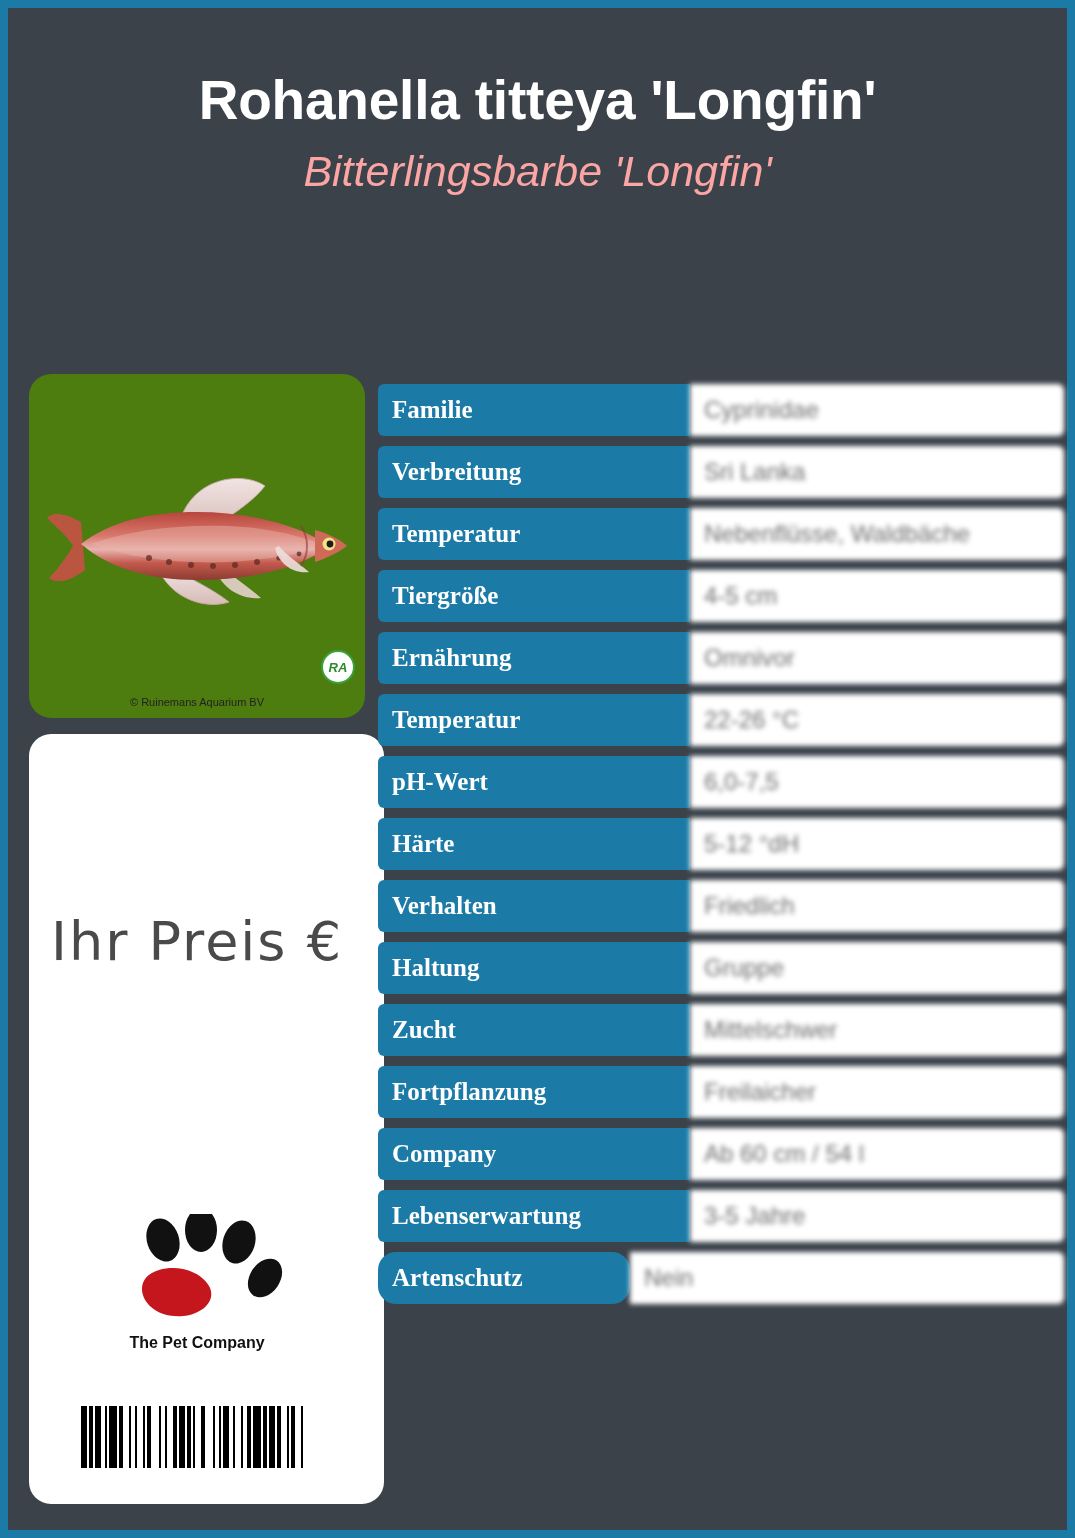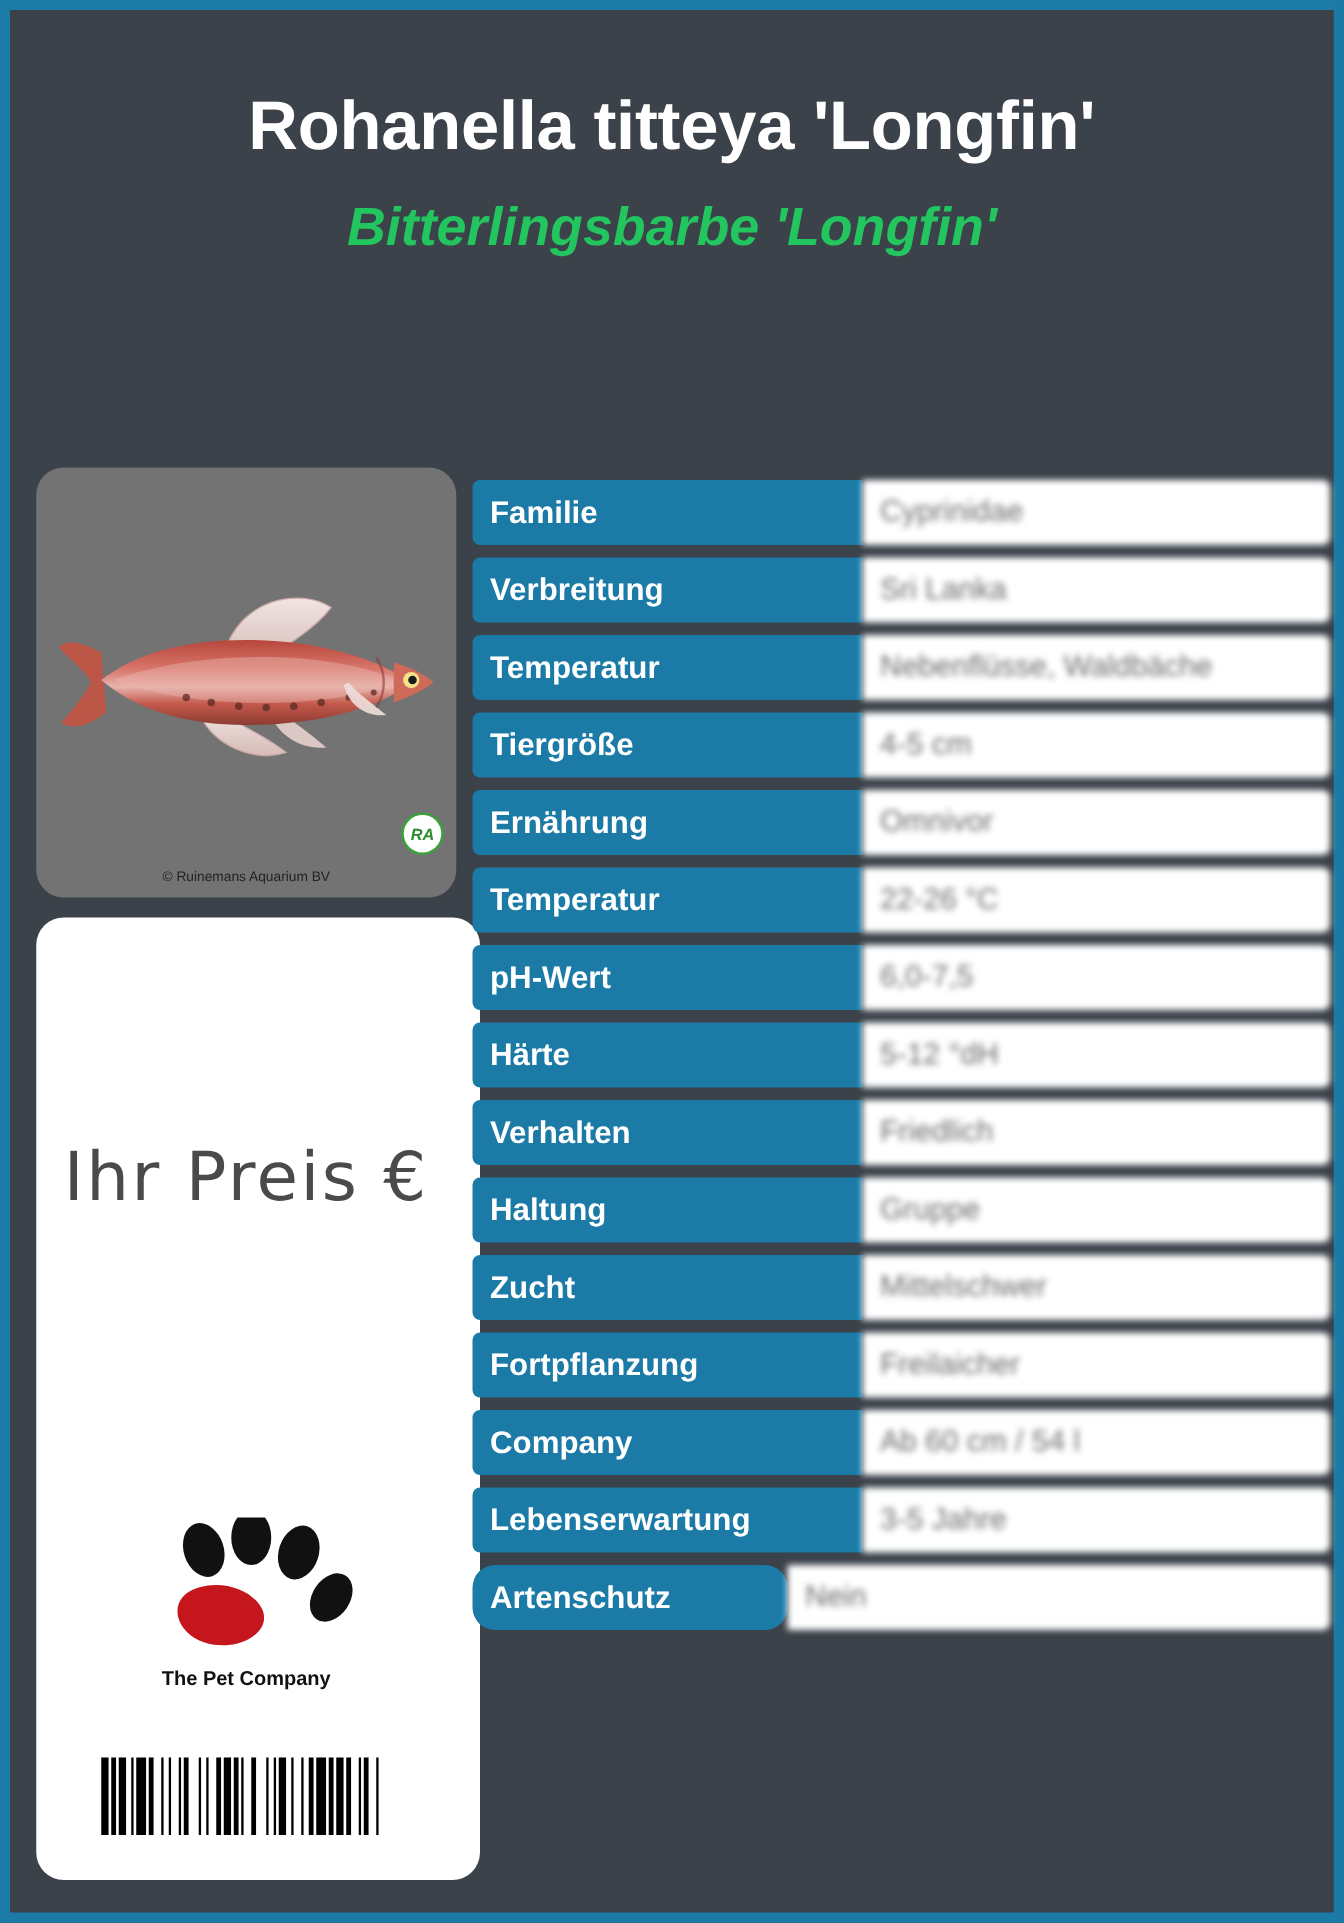--- a/index.html
+++ b/index.html
@@ -33,37 +33,37 @@
   }
   .title {
     color: #ffffff;
     font-size: 55px;
     font-weight: bold;
     line-height: 1.12;
     letter-spacing: -0.2px;
     white-space: nowrap;
   }
   .subtitle {
-    color: #22c55e;
+    color: #fca5a5;
     font-size: 43px;
     font-style: italic;
-    font-weight: bold;
+    font-weight: normal;
     line-height: 1.2;
-    margin-top: 25px;
+    margin-top: 14px;
     white-space: nowrap;
   }
 
   
   .photo-card {
     position: absolute;
     left: 21px;
     top: 366px;
     width: 336px;
     height: 344px;
-    background: #737373;
+    background: #4d7c0f;
     border-radius: 22px;
     overflow: hidden;
   }
   .fish-wrap {
     position: absolute;
     left: 0;
     top: 78px;
     width: 336px;
     height: 190px;
   }
@@ -167,20 +167,21 @@
     color: #ffffff;
     font-size: 25px;
     font-weight: bold;
     display: flex;
     align-items: center;
     padding-left: 14px;
     box-sizing: border-box;
     border-top-left-radius: 6px;
     border-bottom-left-radius: 6px;
     white-space: nowrap;
+    font-family: Liberation Serif, serif;
   }
   .spec-value {
     background: #ffffff;
     color: #6e6e6e;
     font-size: 24px;
     display: flex;
     align-items: center;
     padding-left: 14px;
     box-sizing: border-box;
     flex: 1 1 auto;

